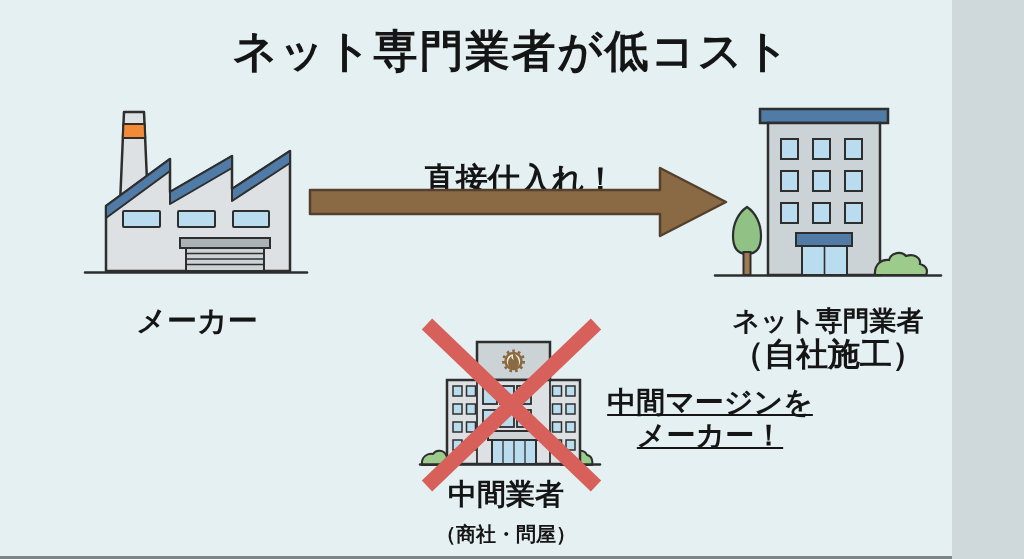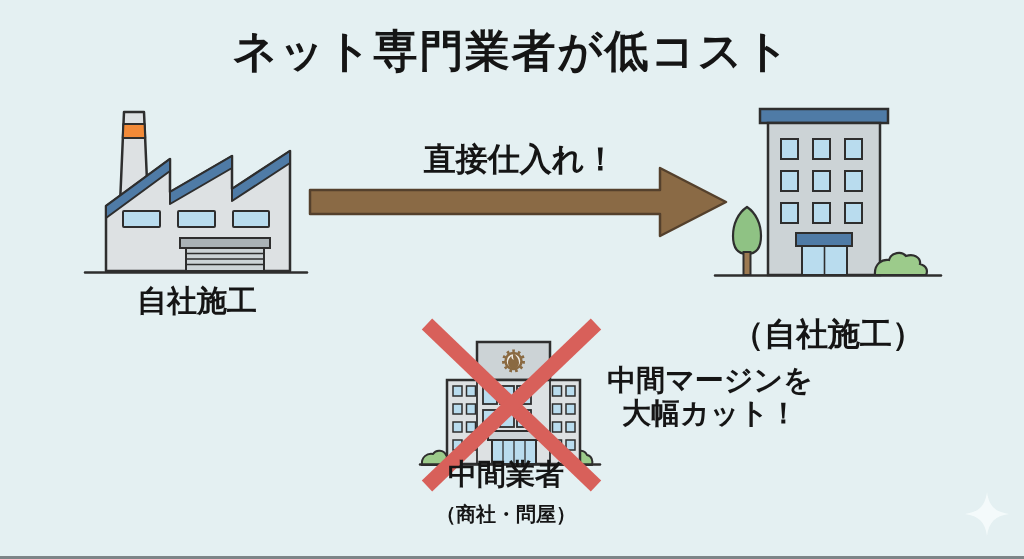--- a/index.html
+++ b/index.html
@@ -1,37 +1,38 @@
 <!DOCTYPE html>
 <html style="--background: #e4f0f2; --outline: #2e2e2e; --text: #151515; --arrow-fill: #8a6a45; --arrow-outline: #54402c; --cross-red: #d8605a; --roof-blue: #4f7ba6; --window-blue: #b9dcee; --building-gray: #ccd3d6; --building-light: #dde1e3; --door-gray: #aab2b6; --chimney-orange: #f28a38; --tree-green: #8fc284; --bush-green: #9ccb8b; --trunk-brown: #9c7a52; --emblem-brown: #8a6a42; --sparkle-white: #f7fdfd; --bottom-edge: #454b4e;"><head>
 <meta charset="utf-8">
 <style>
   html,body{margin:0;padding:0;background:#cfd8da;}
   .stage{
-    position:relative;width:1024px;height:559px;overflow:hidden;
+    position:relative;width:952px;height:559px;overflow:hidden;
     background:var(--background,#e4f0f2);
     font-family:"Liberation Sans","DejaVu Sans",sans-serif;
     color:var(--text,#151515);
   }
   .title{
     position:absolute;top:22px;left:0;width:1024px;margin:0;
     text-align:center;font-size:44px;font-weight:900;letter-spacing:2px;
     color:var(--text,#151515);
   }
-  .label{position:absolute;text-align:center;font-weight:900;color:var(--text,#151515);}
+  .label{position:absolute;text-align:center;font-weight:900;color:var(--text,#151515);margin-top:20px;}
   .maker-label{left:88px;top:281px;width:218px;font-size:30px;}
   .arrow-label{left:390px;top:138px;width:260px;font-size:32px;}
   .net-label-1{left:710px;top:283px;width:236px;font-size:27px;}
   .net-label-2{left:710px;top:313px;width:236px;font-size:32px;}
   .mid-label-1{left:406px;top:455px;width:200px;font-size:29px;}
   .mid-label-2{left:400px;top:501px;width:212px;font-size:20px;}
   .note{
-    position:absolute;left:592px;top:364px;width:236px;
+    position:absolute;left:592px;top:386px;width:236px;
     text-align:center;font-size:29px;line-height:33px;font-weight:900;
     color:var(--text,#151515);
+    text-decoration:underline;
   }
   .factory-svg{position:absolute;left:82px;top:102px;}
   .arrow-svg{position:absolute;left:306px;top:164px;}
   .office-svg{position:absolute;left:712px;top:103px;}
   .middle-svg{position:absolute;left:400px;top:314px;}
   .sparkle-svg{position:absolute;left:962px;top:489px;}
   .bottom-bar{
     position:absolute;left:0;bottom:0;width:1024px;height:3px;
     background:var(--bottom-edge,#454b4e);opacity:.65;
   }
@@ -71,21 +72,21 @@
     <rect class="f-win ink" stroke-width="2" x="41" y="109" width="37" height="16" rx="1"></rect>
     <rect class="f-win ink" stroke-width="2" x="96" y="109" width="37" height="16" rx="1"></rect>
     <rect class="f-win ink" stroke-width="2" x="151" y="109" width="36" height="16" rx="1"></rect>
     <rect class="f-door ink" stroke-width="2" x="98" y="136" width="90" height="10"></rect>
     <rect class="f-bldg ink" stroke-width="2" x="104" y="146" width="78" height="23"></rect>
     <line class="ink" stroke-width="1.6" x1="104" y1="151.5" x2="182" y2="151.5"></line>
     <line class="ink" stroke-width="1.6" x1="104" y1="157" x2="182" y2="157"></line>
     <line class="ink" stroke-width="1.6" x1="104" y1="162.5" x2="182" y2="162.5"></line>
     <line class="ink" stroke-width="2.5" stroke-linecap="round" x1="3" y1="170.5" x2="225" y2="170.5"></line>
   </svg>
-  <div class="label maker-label">自社施工</div>
+  <div class="label maker-label">メーカー</div>
 
   <div class="label arrow-label">直接仕入れ！</div>
   <svg class="arrow-svg" width="424" height="76" viewBox="0 0 424 76">
     <polygon class="f-arrow" stroke-width="2.5" stroke-linejoin="round" points="4,26 354,26 354,4 420,38 354,72 354,50 4,50"></polygon>
   </svg>
 
   <svg class="office-svg" width="232" height="177" viewBox="0 0 232 177">
     <rect class="f-roof ink" stroke-width="2.5" x="48" y="6" width="128" height="14"></rect>
     <rect class="f-bldg ink" stroke-width="2.5" x="56" y="20" width="112" height="152"></rect>
     <g>
@@ -102,20 +103,21 @@
     <rect class="f-roof ink" stroke-width="2" x="84" y="130" width="56" height="13"></rect>
     <rect class="f-win ink" stroke-width="2" x="90" y="143" width="45" height="29"></rect>
     <line class="ink" stroke-width="1.6" x1="112.5" y1="144" x2="112.5" y2="171"></line>
     <g>
       <path class="f-tree ink" stroke-width="2.2" d="M35,104 C44,110 49,121 49,133 C49,146 43,151 35,151 C27,151 21,146 21,133 C21,121 26,110 35,104 Z"></path>
       <rect class="f-trunk ink" stroke-width="2" x="31.5" y="149" width="7" height="23"></rect>
     </g>
     <path class="f-bush ink" stroke-width="2.2" d="M163,172 C162,161 170,156 177,157 C179,149 190,148 194,153 C202,150 209,155 208,161 C215,163 216,168 214,172 Z"></path>
     <line class="ink" stroke-width="2.5" stroke-linecap="round" x1="3" y1="172.5" x2="229" y2="172.5"></line>
   </svg>
+  <div class="label net-label-1">ネット専門業者</div>
   <div class="label net-label-2">（自社施工）</div>
 
   <svg class="middle-svg" width="212" height="178" viewBox="0 0 212 178">
     <path class="f-bush ink" stroke-width="2" d="M22,151 C21,143 27,139 33,140 C36,135 44,136 46,141 C51,142 52,147 51,151 Z"></path>
     <path class="f-bush ink" stroke-width="2" d="M161,151 C162,143 168,139 174,140 C177,135 185,136 187,141 C192,142 193,147 192,151 Z"></path>
     <rect class="f-bldg ink" stroke-width="2.5" x="77" y="28" width="73" height="38"></rect>
     <g>
       <circle class="f-none s-emblem" stroke-width="3" stroke-dasharray="2.6 3.1" cx="113.5" cy="47" r="10"></circle>
       <circle class="f-ring s-emblem" stroke-width="2.5" cx="113.5" cy="47" r="8"></circle>
       <path class="f-emblem" d="M113.5,39 C116.5,42 119,44.8 119,48.5 C119,52 116.6,54.5 113.5,54.5 C110.4,54.5 108,52 108,48.5 C108,45.8 109.6,43.6 111.4,41.8 C111.2,44 112,45.2 113.8,45.8 C112.6,43.4 112.8,41 113.5,39 Z"></path>
@@ -156,21 +158,21 @@
     <g>
       <line class="x-line" stroke-width="15" x1="27" y1="10" x2="196" y2="172"></line>
       <line class="x-line" stroke-width="15" x1="196" y1="10" x2="27" y2="172"></line>
     </g>
   </svg>
   <div class="label mid-label-1">中間業者</div>
   <div class="label mid-label-2">（商社・問屋）</div>
 
   <div class="note">
     <div>中間マージンを</div>
-    <div>大幅カット！</div>
+    <div>メーカー！</div>
   </div>
 
   <svg class="sparkle-svg" width="50" height="50" viewBox="0 0 50 50">
     <path class="f-sparkle" opacity="0.8" d="M25,3 C27,17 33,23 47,25 C33,27 27,33 25,47 C23,33 17,27 3,25 C17,23 23,17 25,3 Z"></path>
   </svg>
 
   <div class="bottom-bar"></div>
 </div>
 
 </body></html>

